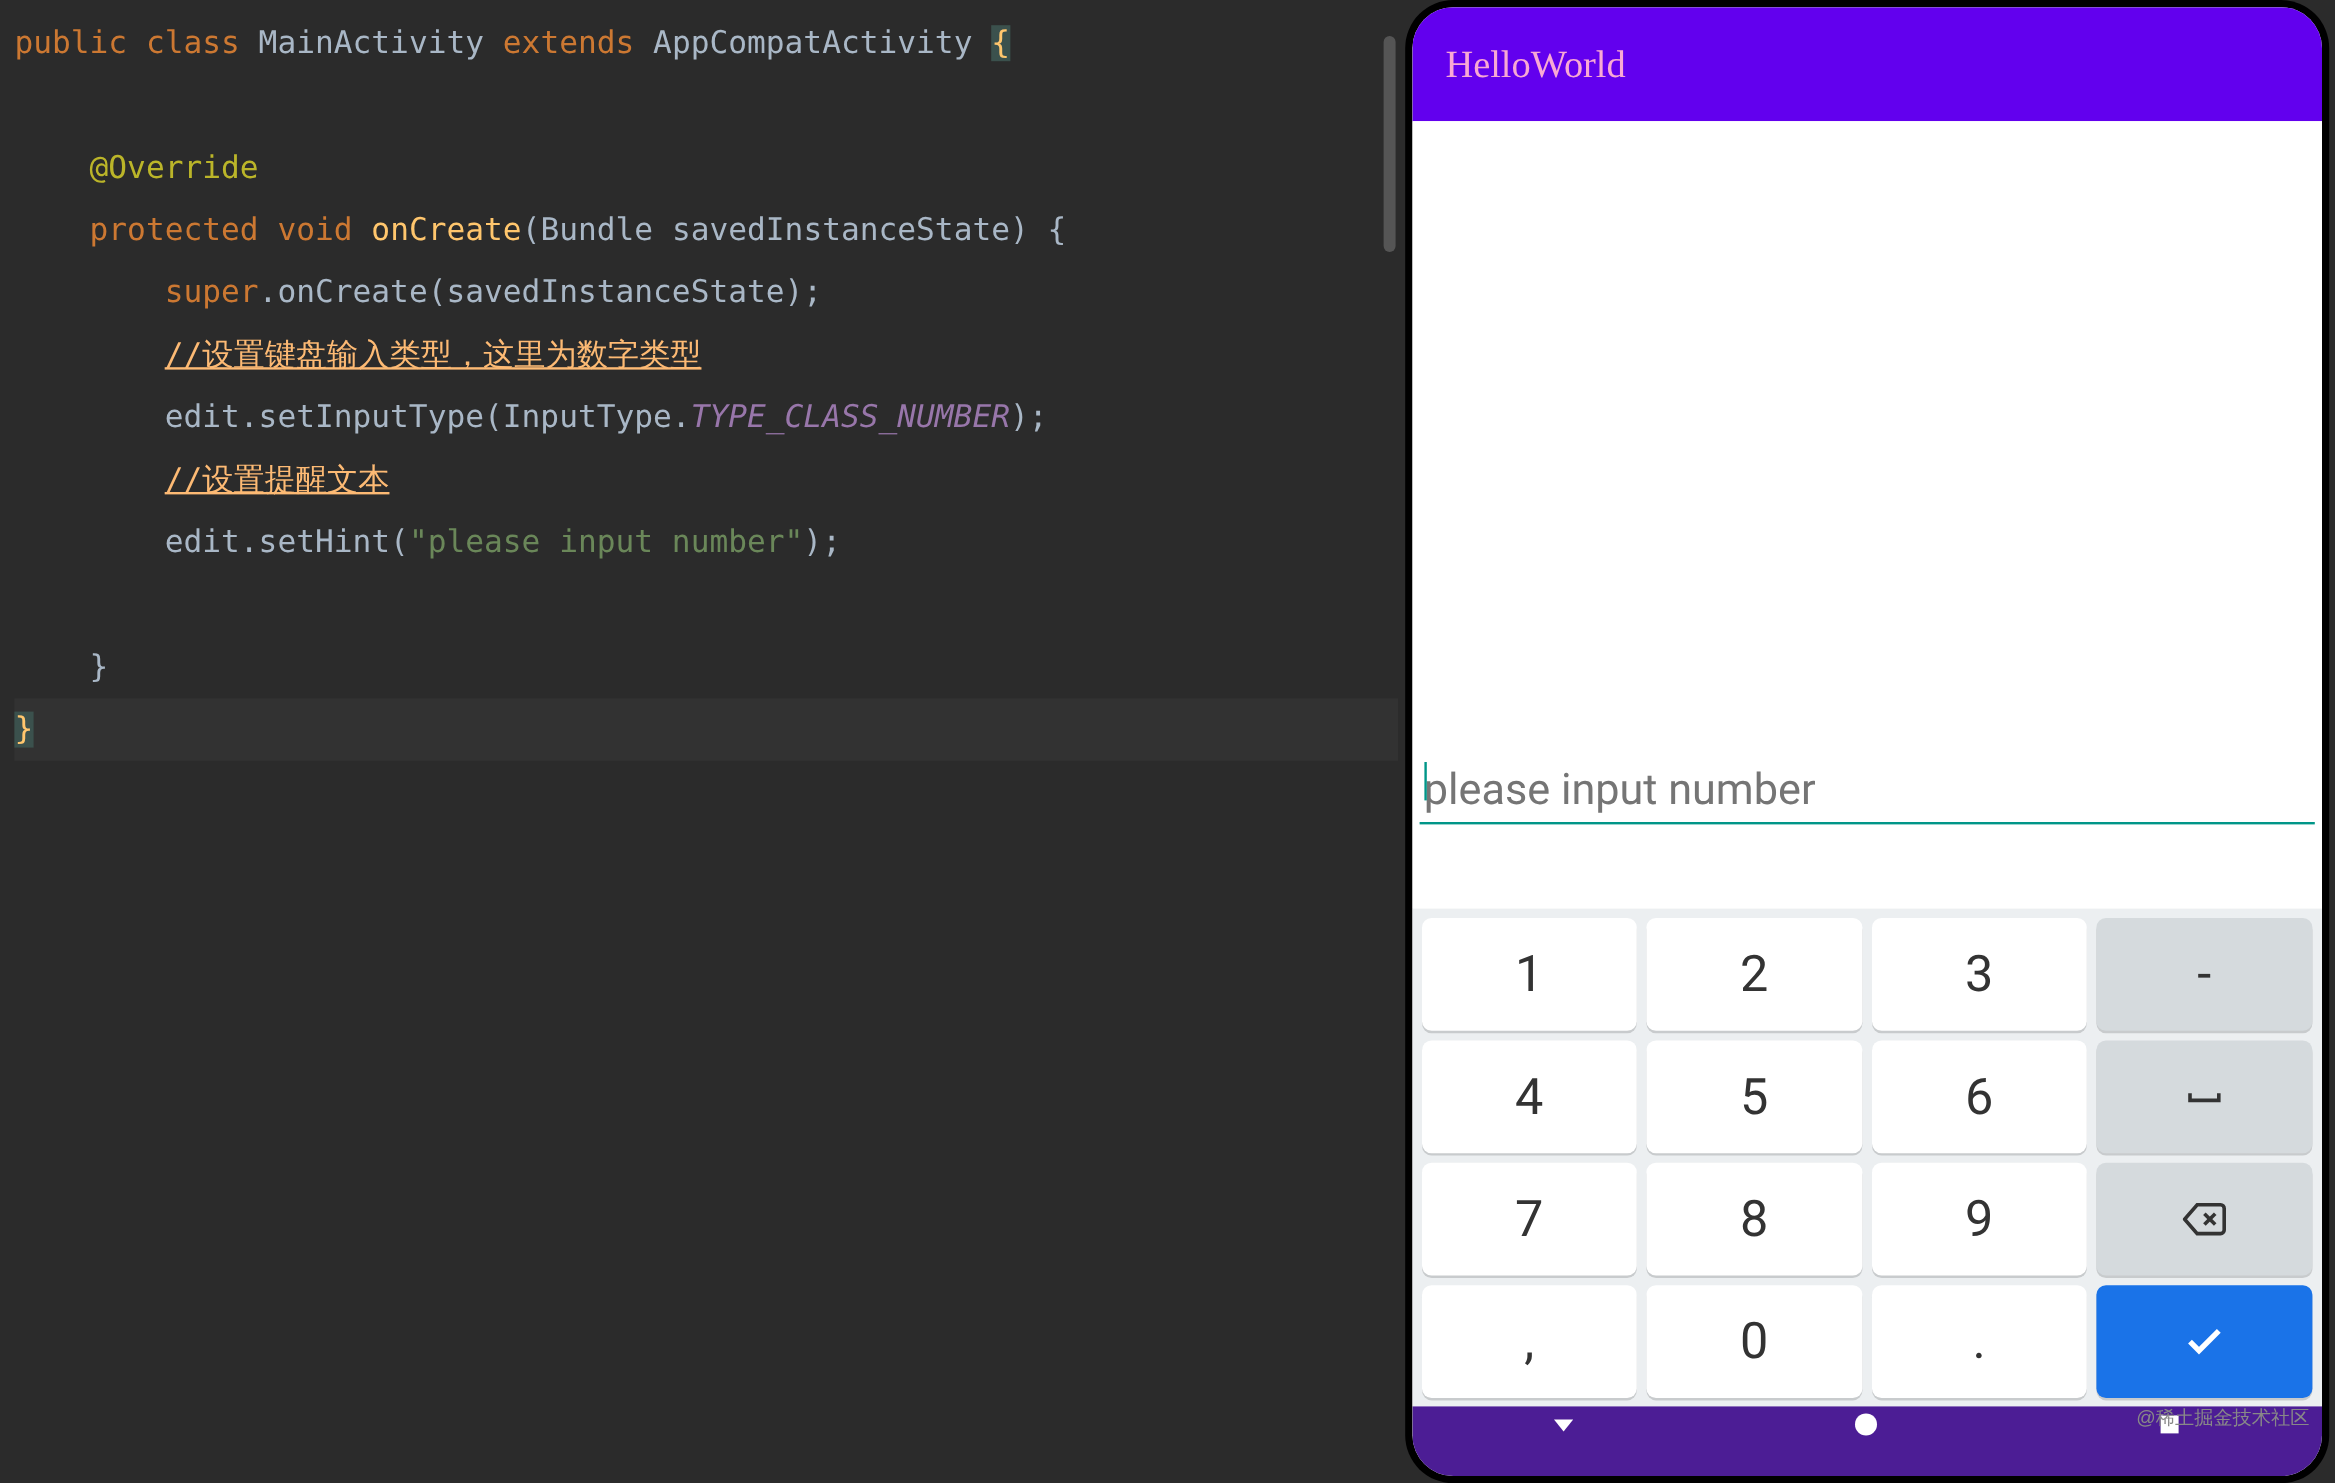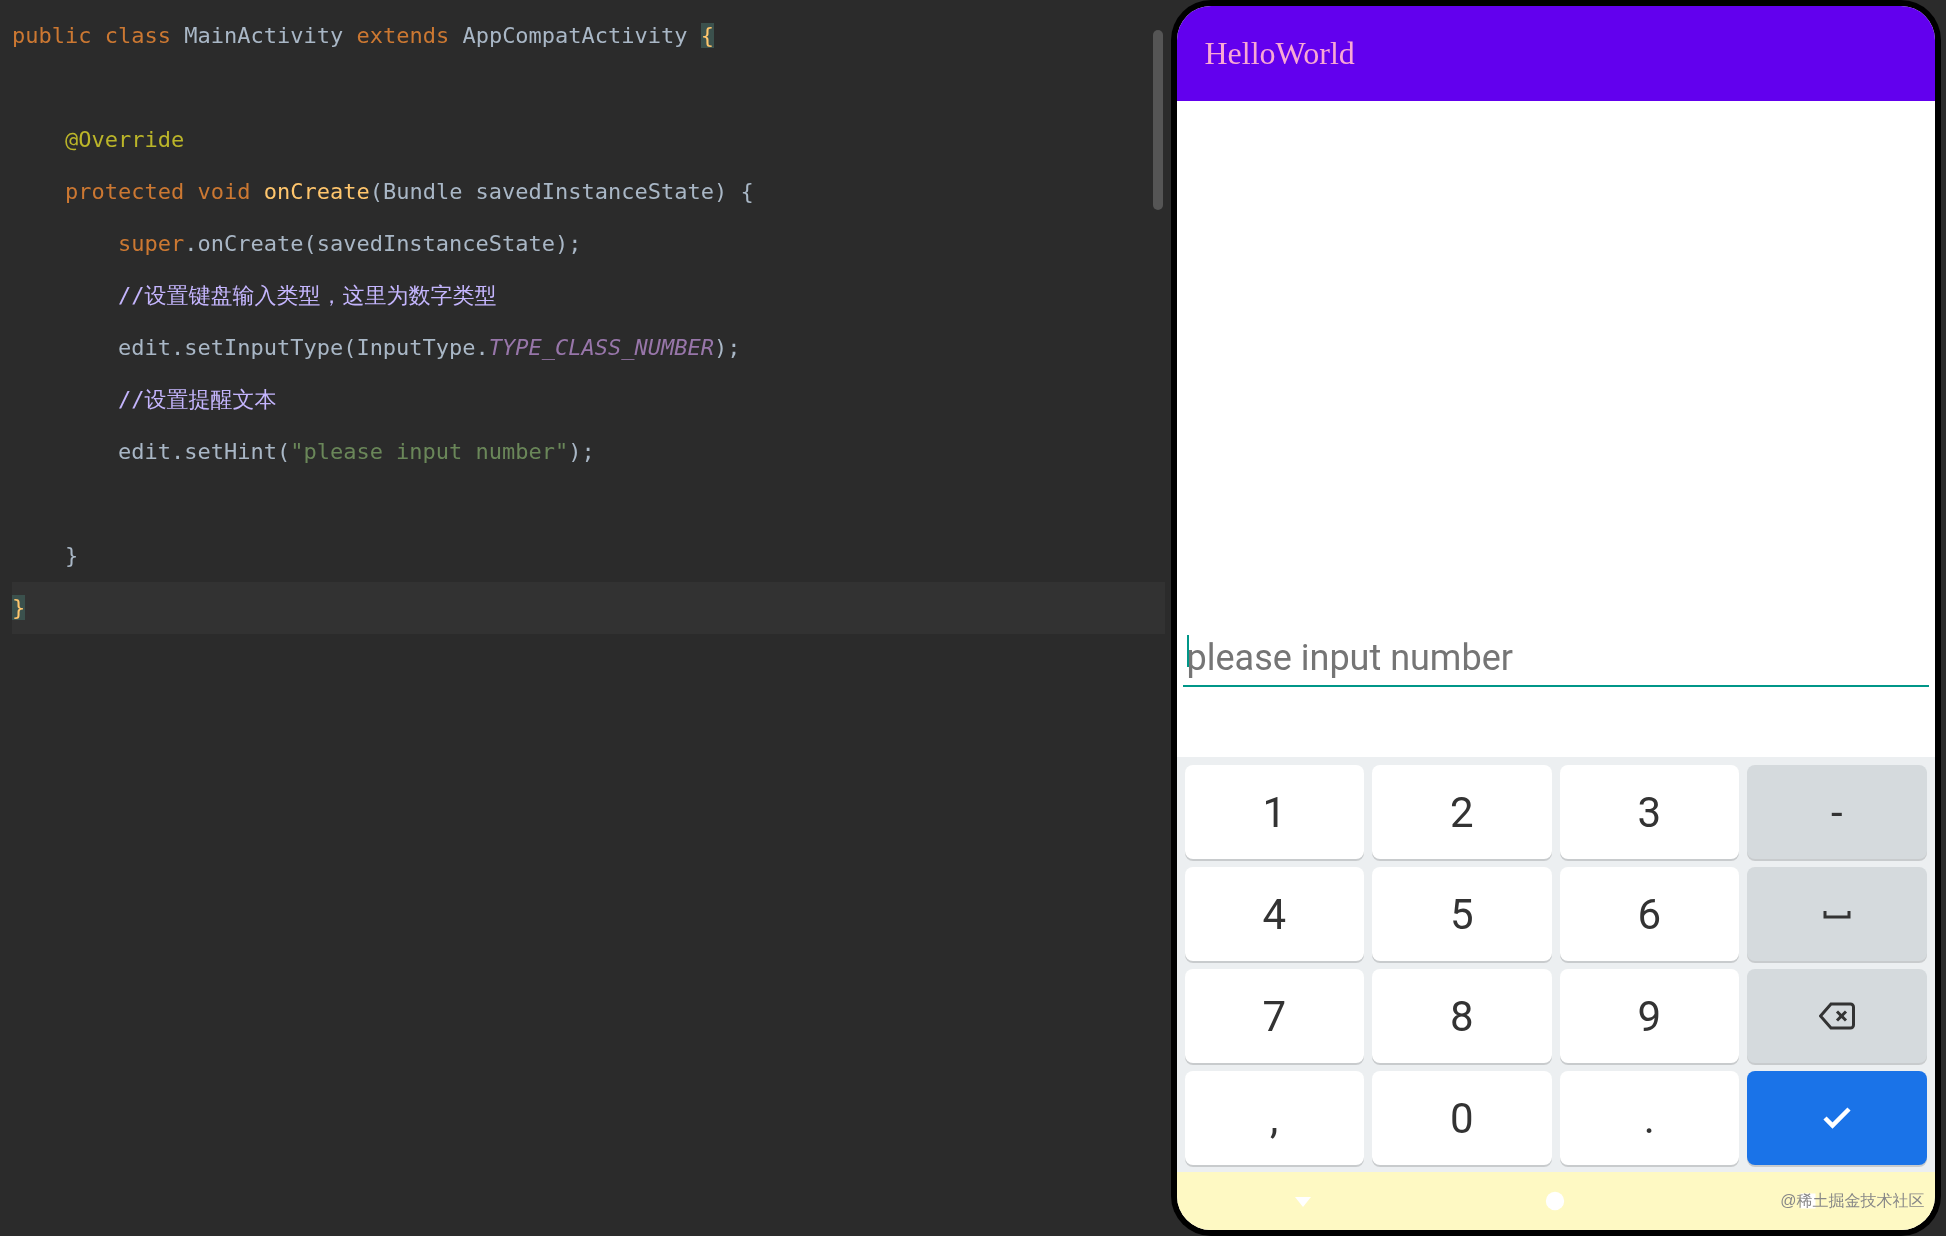--- a/index.html
+++ b/index.html
@@ -11,36 +11,36 @@
       background: #2b2b2b;
       overflow: hidden;
     }
     
     
     .editor-pane {
       width: 1165px;
       height: 100%;
       background: #2b2b2b;
       color: #a9b7c6;
-      font-size: 22px;
+      font-size: 26px;
       line-height: 52px;
       padding: 10px 0 0 12px;
       position: relative;
     }
     .code-line {
       white-space: pre;
       font-family: 'Menlo', 'Monaco', 'Consolas', monospace;
     }
     .kw-orange { color: #cc7832; }
     .kw-yellow { color: #ffc66d; }
     .kw-white { color: #a9b7c6; }
     .kw-purple { color: #9876aa; font-style: italic; }
     .kw-olive { color: #bbb529; }
     .kw-green { color: #6a8759; }
-    .kw-gray { color: #c4b5fd; }
+    .kw-gray { color: #fdba74; text-decoration: underline; }
     .brace-hl { background: #3b514d; color: #ffc66d; }
     .cursor-line {
       background: #323232;
       display: block;
       width: 100%;
     }
     
     
     .emulator-pane {
       width: 781px;
@@ -141,24 +141,23 @@
       background: #d5dadd;
     }
     .kb-key.enter {
       background: #1a73e8;
       color: #fff;
     }
     .kb-key svg { width: 36px; height: 36px; }
     
     
     .nav-bar {
-      background: #fef9c3;
+      background: #4c1d95;
       height: 58px;
       display: flex;
-      align-items: center;
       justify-content: space-around;
       position: relative;
     }
     .nav-btn {
       width: 30px;
       height: 30px;
       display: flex;
       align-items: center;
       justify-content: center;
     }

